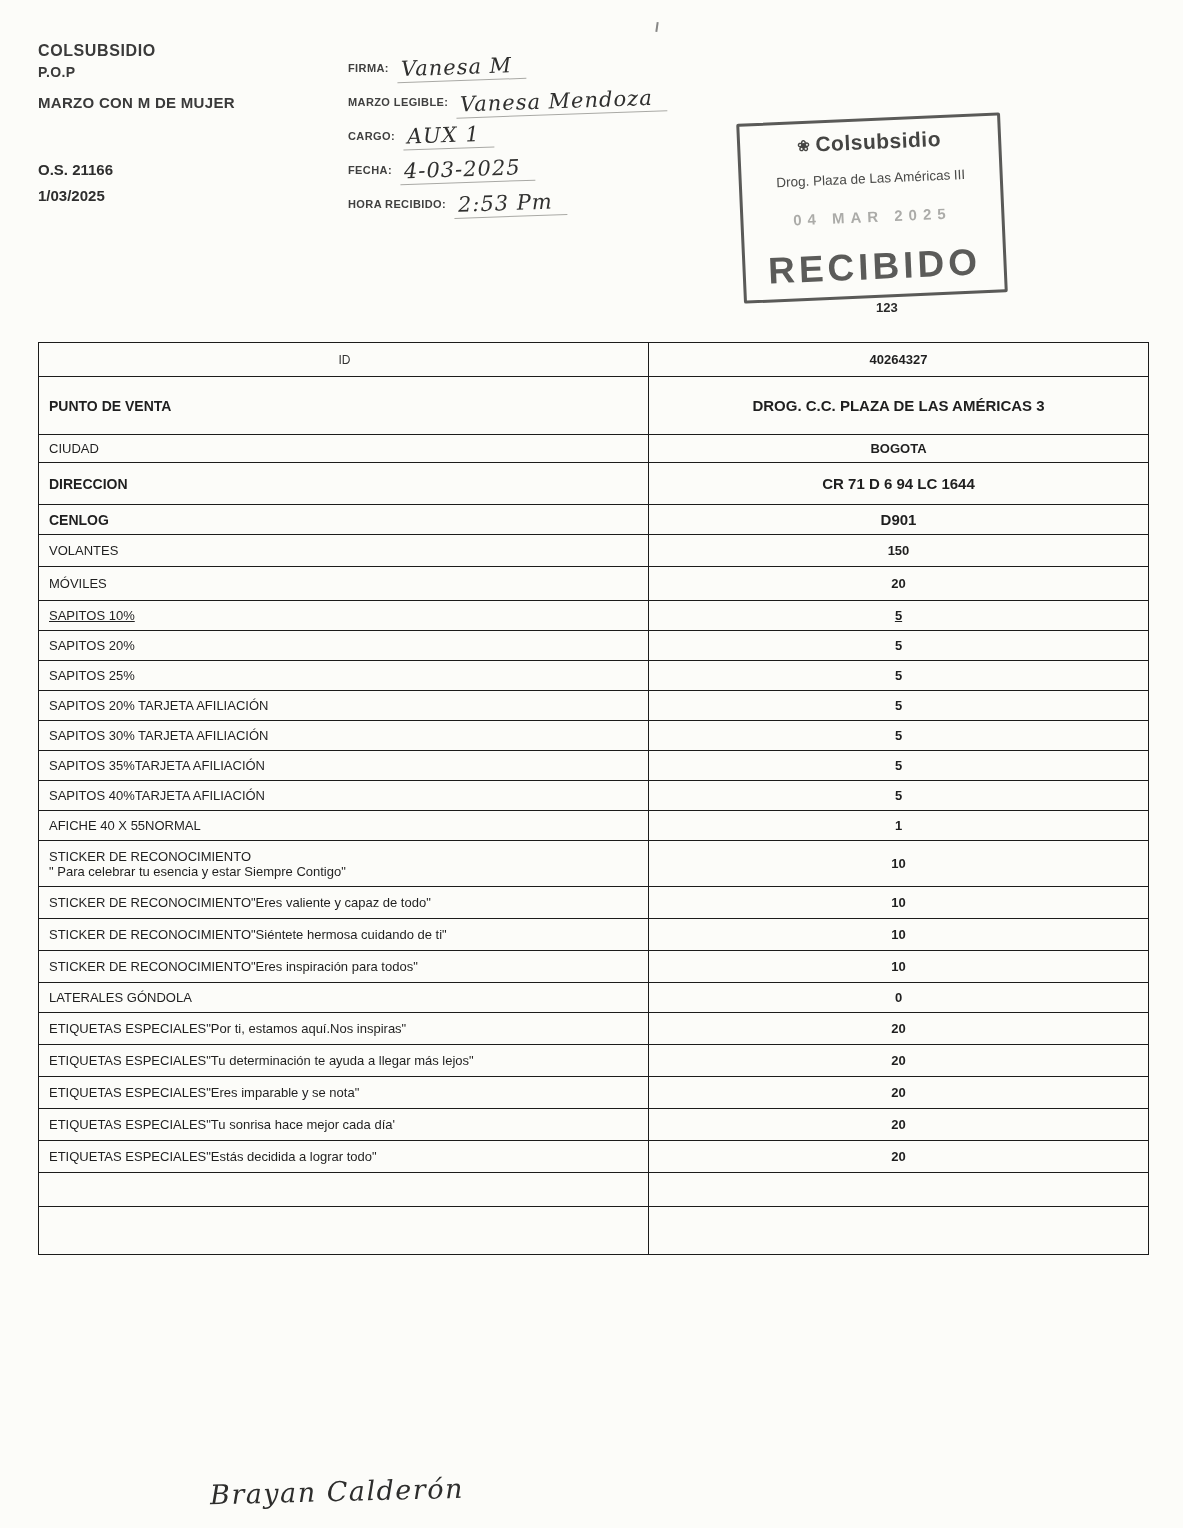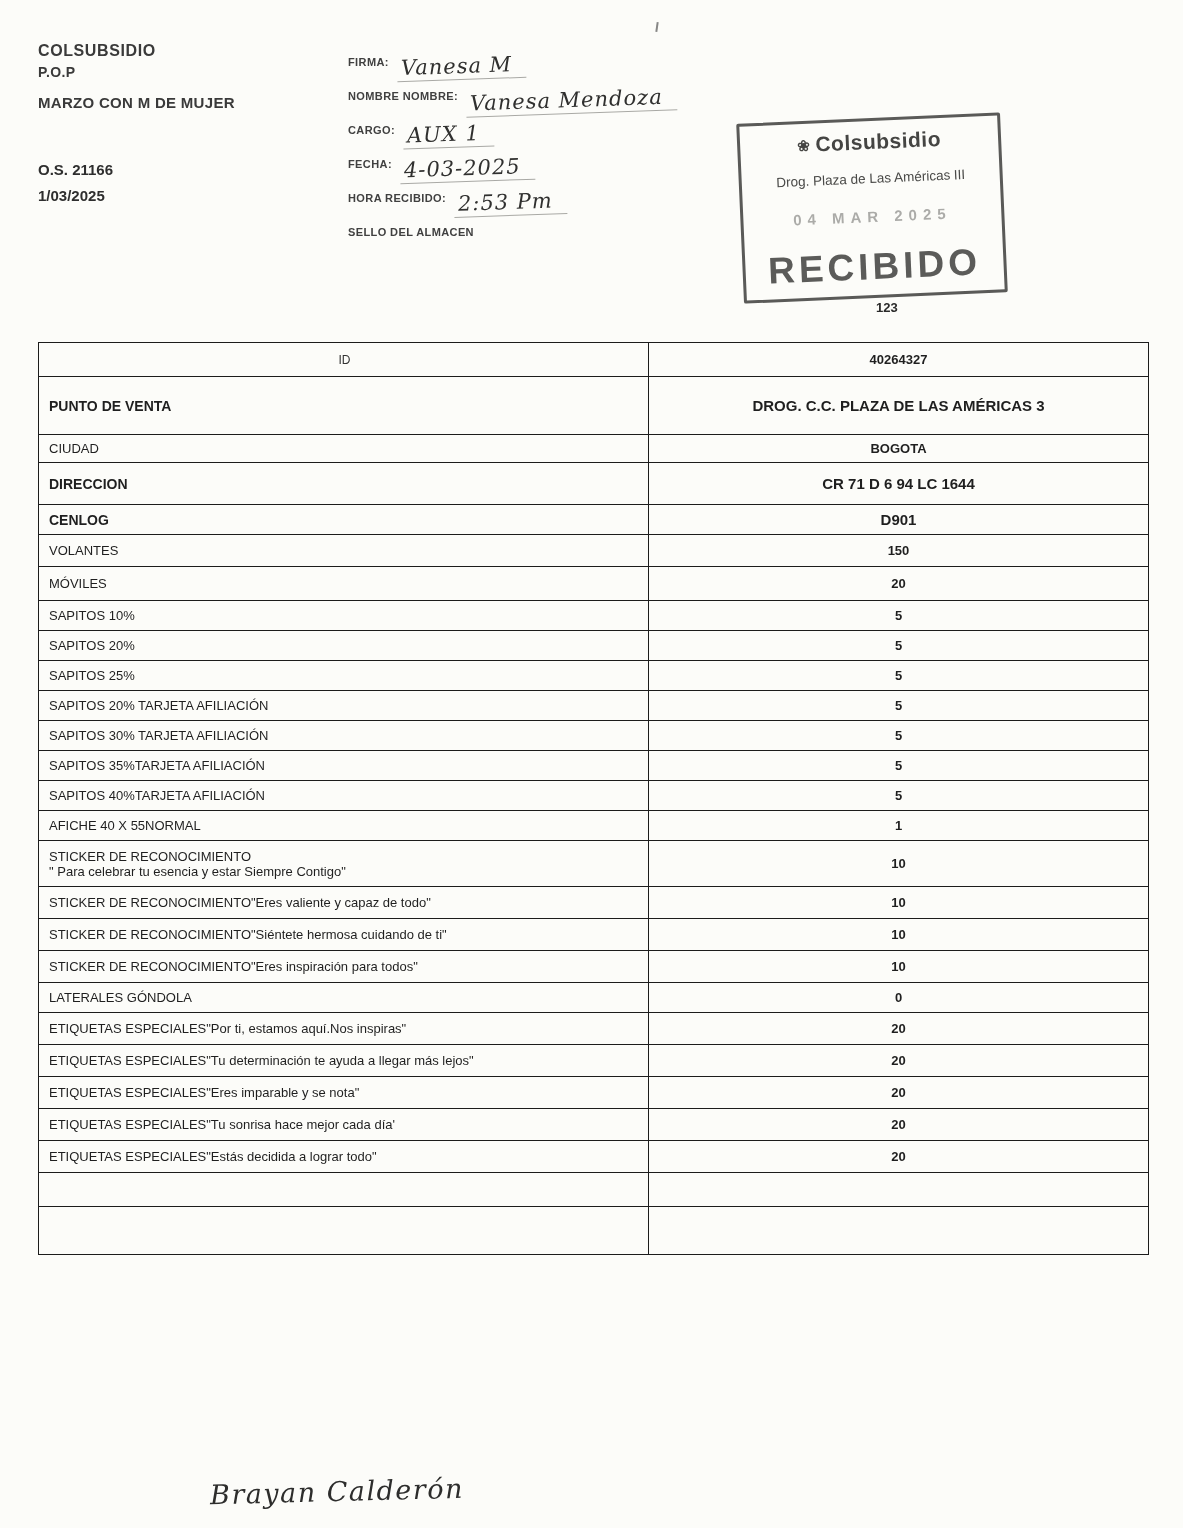--- a/index.html
+++ b/index.html
@@ -17,21 +17,21 @@
   .pop       { font-size:14px; font-weight:bold; margin-top:4px; letter-spacing:.4px; }
   .campaign  { font-size:15px; font-weight:bold; margin-top:14px; letter-spacing:.3px; }
   .os        { font-size:15px; font-weight:bold; margin-top:50px; color:#2e2e2e; }
   .osdate    { font-size:15px; font-weight:bold; margin-top:9px; color:#2e2e2e; }
 
   
   .block-mid { position:absolute; left:348px; top:40px; width:345px; }
   .cert { font-size:10.5px; font-weight:bold; color:#454545; line-height:14px;
           letter-spacing:.3px; white-space:pre-line; }
   .fields { margin-top:16px; }
-  .field { display:flex; align-items:flex-start; gap:8px; margin-bottom:8px; min-height:26px; }
+  .field { display:flex; align-items:center; gap:8px; margin-bottom:8px; min-height:26px; }
   .flabel { font-size:11px; font-weight:bold; color:#404040; letter-spacing:.4px;
             white-space:nowrap; padding-bottom:3px; }
   .hand { font-family:"DejaVu Serif", serif; font-style:italic; font-size:21px;
           color:#30302f; transform:rotate(-2deg); line-height:1;
           border-bottom:1px solid #a9a9a5; padding:0 14px 2px 4px; letter-spacing:1px; }
 
   
   .stamp {
     position:absolute; left:740px; top:118px; width:264px; height:180px;
     border:3px solid #5a5a58; transform:rotate(-2.5deg);
@@ -84,37 +84,34 @@
     <div class="osdate">1/03/2025</div>
   </div>
 
   <div class="block-mid">
     <div class="fields">
         <div class="field">
           <span class="flabel">FIRMA:</span>
           <span class="hand">Vanesa M</span>
         </div>
         <div class="field">
-          <span class="flabel">NOMBRE NOMBRE:</span>
+          <span class="flabel">MARZO LEGIBLE:</span>
           <span class="hand">Vanesa Mendoza</span>
         </div>
         <div class="field">
           <span class="flabel">CARGO:</span>
           <span class="hand">AUX 1</span>
         </div>
         <div class="field">
           <span class="flabel">FECHA:</span>
           <span class="hand">4-03-2025</span>
         </div>
         <div class="field">
           <span class="flabel">HORA RECIBIDO:</span>
           <span class="hand">2:53 Pm</span>
-        </div>
-        <div class="field">
-          <span class="flabel">SELLO DEL ALMACEN</span>
         </div>
       </div>
   </div>
 
   <div class="stamp">
     <div class="stamp-brand">
       <span class="stamp-logo">❀</span>
       <span>Colsubsidio</span>
     </div>
     <div class="stamp-loc">Drog. Plaza de Las Américas III</div>
@@ -150,21 +147,21 @@
           <td class="val big">D901</td>
         </tr>
         <tr style="height: 32px;">
           <td class="lab">VOLANTES</td>
           <td class="val">150</td>
         </tr>
         <tr style="height: 34px;">
           <td class="lab">MÓVILES</td>
           <td class="val">20</td>
         </tr>
-        <tr style="height: 30px;">
+        <tr style="height: 30px; text-decoration: underline;">
           <td class="lab">SAPITOS 10%</td>
           <td class="val">5</td>
         </tr>
         <tr style="height: 30px;">
           <td class="lab">SAPITOS 20%</td>
           <td class="val">5</td>
         </tr>
         <tr style="height: 30px;">
           <td class="lab">SAPITOS 25%</td>
           <td class="val">5</td>

